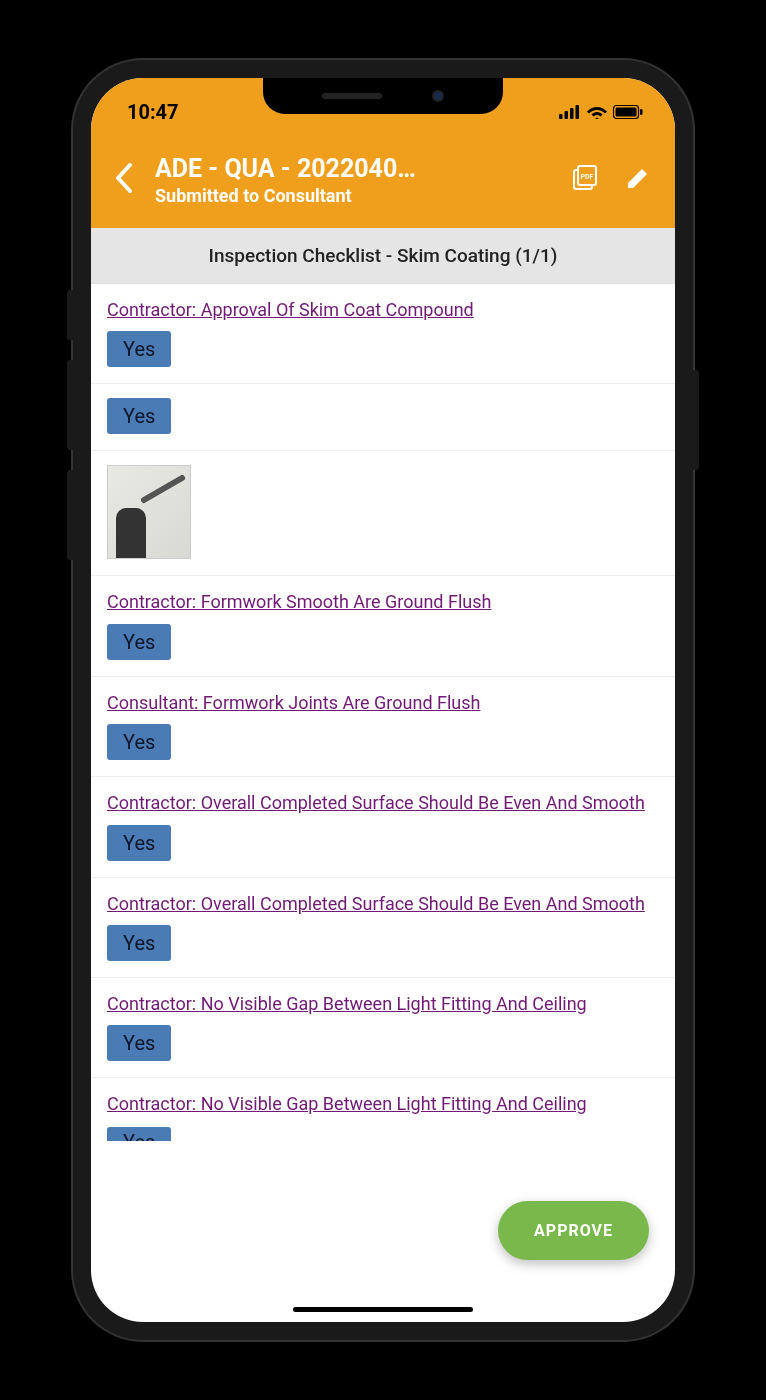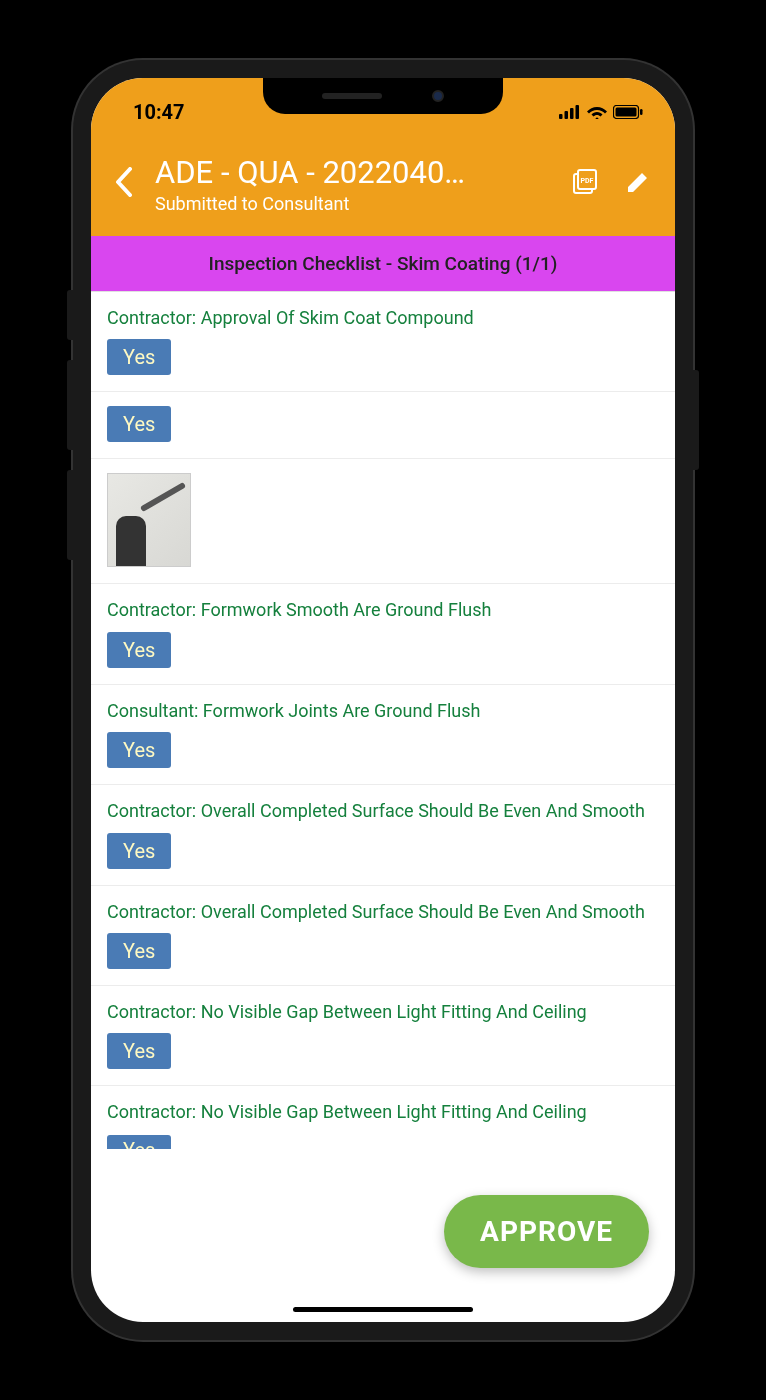--- a/index.html
+++ b/index.html
@@ -101,84 +101,85 @@
     display: flex;
     justify-content: space-between;
     align-items: center;
     padding: 0 30px;
     padding-top: 10px;
   }
   .status-time {
     font-weight: 700;
     font-size: 20px;
     color: #000;
-    margin-left: 12px;
+    margin-left: 6px;
   }
   .status-icons {
     display: flex;
     align-items: center;
     gap: 6px;
     color: #000;
     margin-right: 2px;
   }
   .signal svg, .wifi svg, .battery svg { display: block; }
   .app-header {
     background: #ef9f1b;
     padding: 18px 20px 22px 20px;
     display: flex;
     align-items: center;
     gap: 18px;
   }
   .back-btn { color: #fff; flex-shrink: 0; padding: 4px; }
   .header-text { flex: 1; min-width: 0; }
   .header-title {
     color: #fff;
-    font-size: 31px;
-    font-weight: 400;
+    font-size: 25px;
+    font-weight: 700;
     white-space: nowrap;
     overflow: hidden;
   }
   .header-sub {
     color: #fff;
     font-size: 18px;
-    font-weight: 400;
+    font-weight: 700;
     margin-top: 2px;
   }
   .header-icon { color: #0c4a6e; flex-shrink: 0; padding: 4px; }
   .section-header {
-    background: #d946ef;
+    background: #e5e5e5;
     text-align: center;
     padding: 16px 10px;
     font-size: 19px;
     font-weight: 500;
     color: #222;
     border-bottom: 1px solid #e0e0e0;
   }
   .content {
     height: calc(100% - 58px - 96px - 54px);
     overflow: hidden;
     position: relative;
   }
   .list {
     padding: 0;
   }
   .item {
     padding: 14px 16px 16px 16px;
     border-bottom: 1px solid #ececec;
   }
   .item-label {
-    color: #15803d;
+    color: #701a75;
     font-size: 18px;
     line-height: 1.3;
     margin-bottom: 10px;
+    text-decoration: underline;
   }
   .yes-badge {
     display: inline-block;
     background: #4a7bb5;
-    color: #fef9c3;
+    color: #0f172a;
     font-size: 20px;
     padding: 6px 16px;
     border-radius: 3px;
   }
   .thumb {
     width: 84px;
     height: 94px;
     background: linear-gradient(135deg, #e8e8e4 0%, #d8d8d4 100%);
     border: 1px solid #ccc;
     position: relative;
@@ -205,21 +206,21 @@
     transform: rotate(-30deg);
     border-radius: 3px;
   }
   .fab {
     position: absolute;
     right: 26px;
     bottom: 60px;
     background: #79b84a;
     color: #fff;
     font-weight: 700;
-    font-size: 28px;
+    font-size: 16px;
     letter-spacing: 1px;
     padding: 20px 36px;
     border-radius: 40px;
     box-shadow: 0 4px 12px rgba(0,0,0,0.25);
   }
   .home-indicator {
     position: absolute;
     bottom: 10px;
     left: 50%;
     transform: translateX(-50%);

